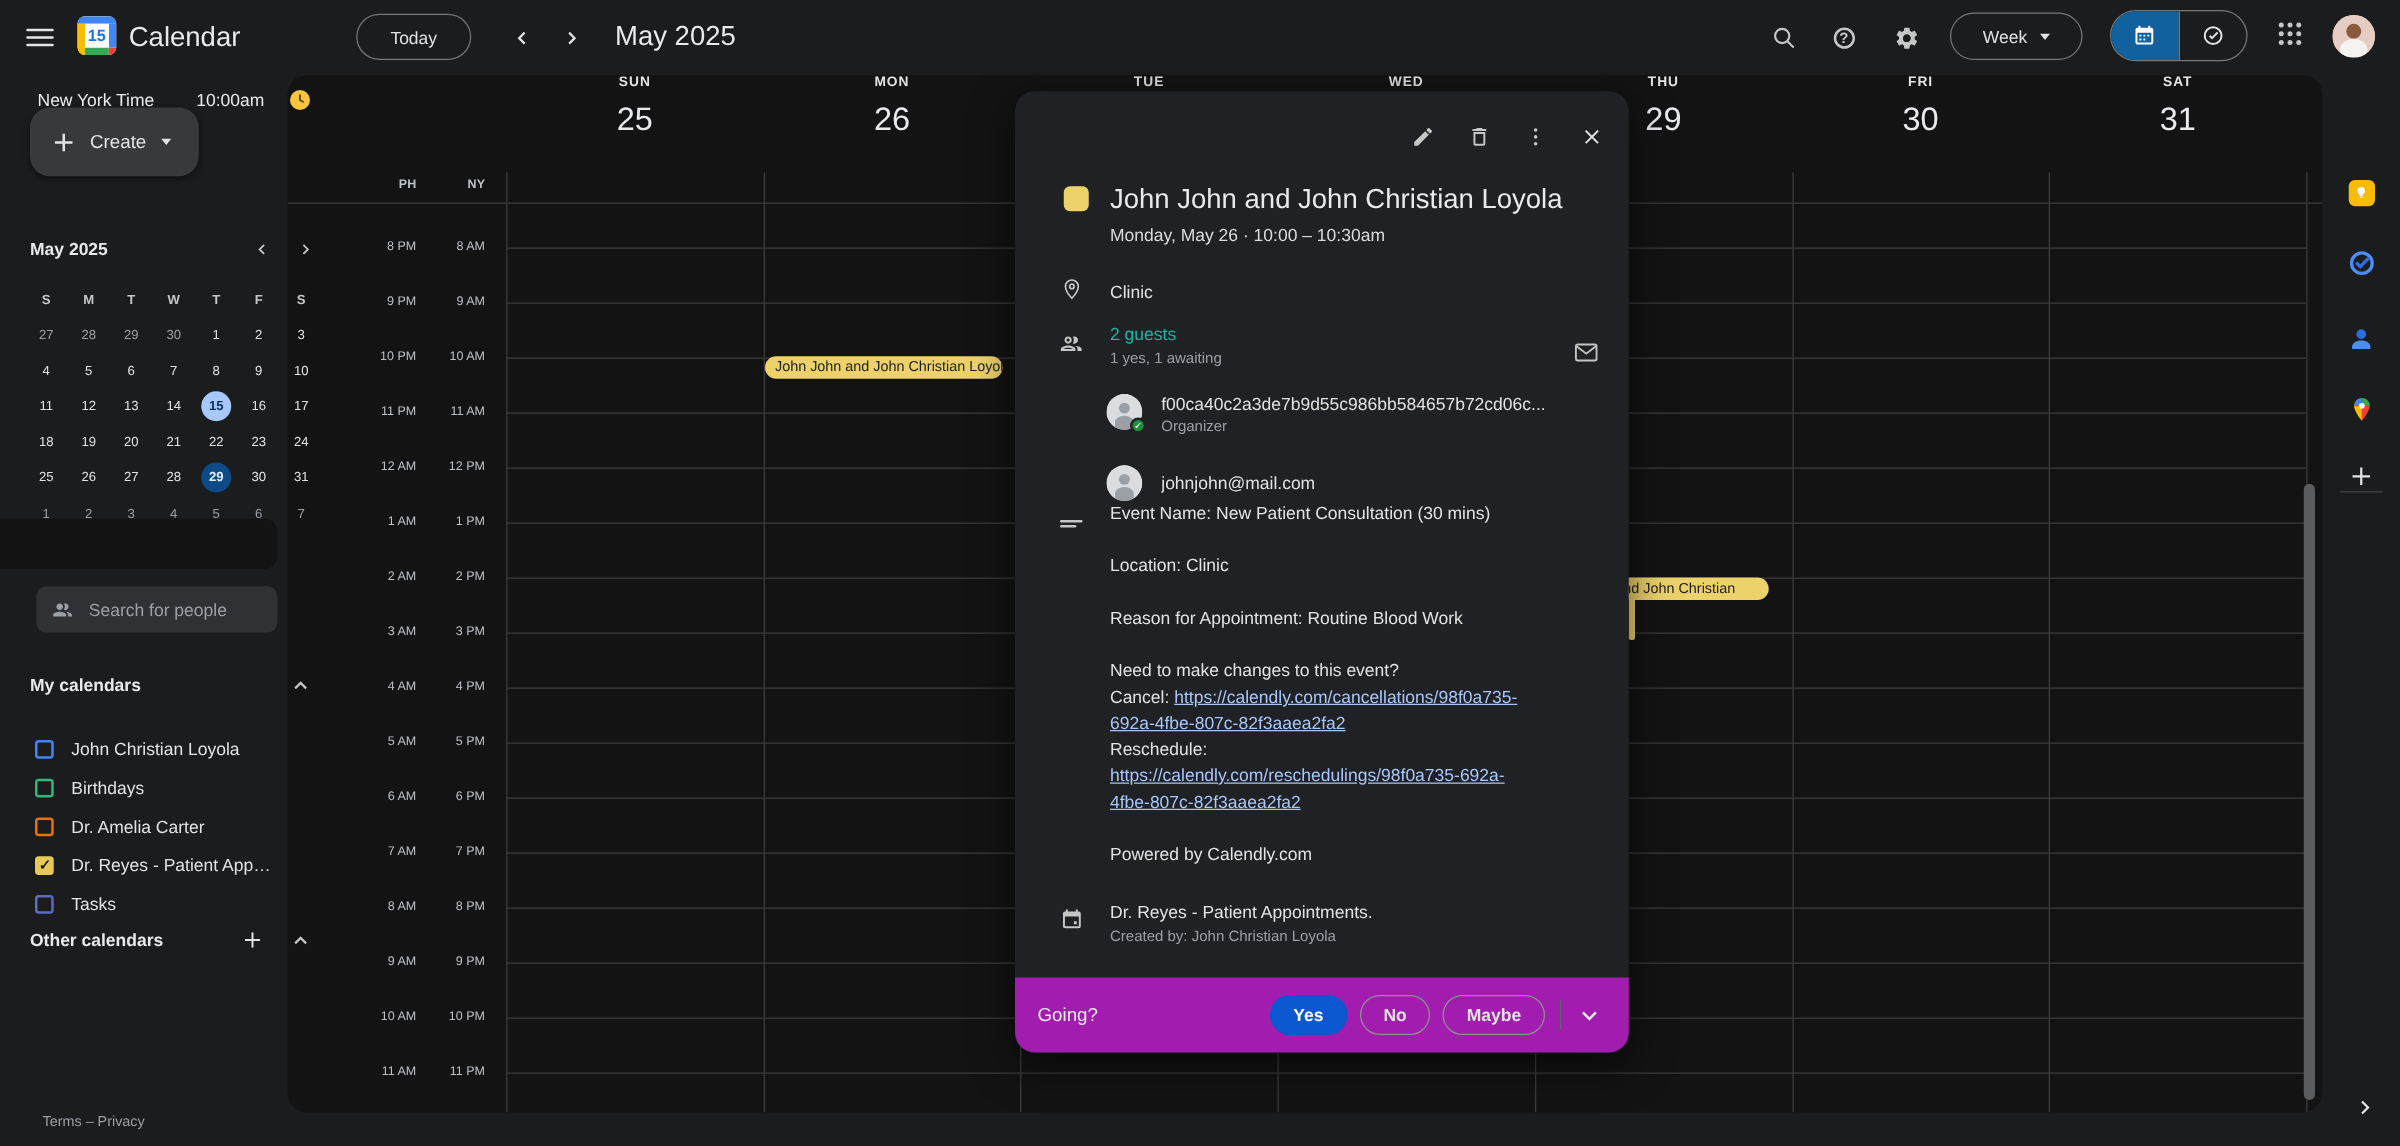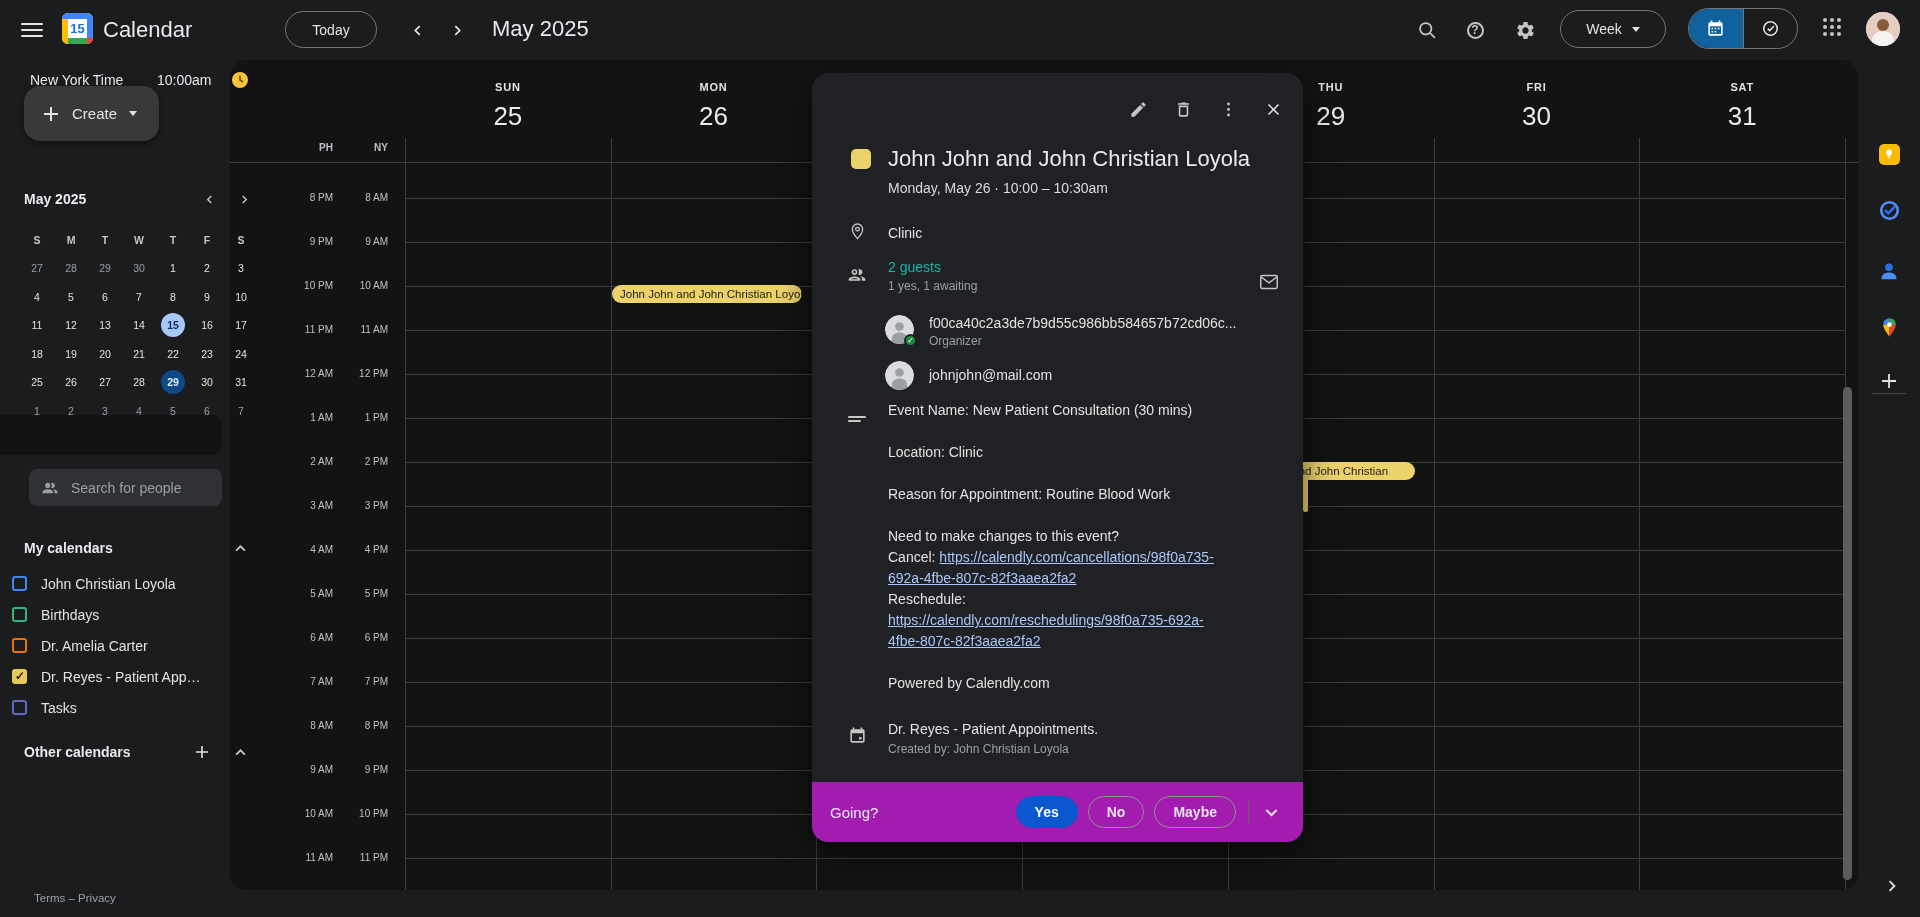--- a/index.html
+++ b/index.html
@@ -59,32 +59,32 @@
   .clock-panel{position:absolute;left:0;top:355px;width:222px;height:40px;background:#131314;border-radius:0 10px 10px 0;}
   .clock-label{position:absolute;left:30px;top:12px;font-size:14px;color:#e8eaed;}
   .clock-time{position:absolute;left:157px;top:12px;font-size:14px;color:#e8eaed;}
   .clock-icon{position:absolute;left:232px;top:12px;}
   .people-search{position:absolute;left:29px;top:409px;width:193px;height:37px;background:#303134;border-radius:8px;
     display:flex;align-items:center;gap:12px;padding:0 12px;cursor:text;}
   .people-search span{font-size:14px;color:#9aa0a6;}
   .sec-hdr{position:absolute;left:24px;font-size:14px;font-weight:bold;color:#e8eaed;}
   .sec-chev{position:absolute;width:22px;height:22px;display:flex;align-items:center;justify-content:center;cursor:pointer;color:#c4c7c5;}
   .cal-list{position:absolute;left:0;top:516px;width:230px;}
-  .cal-item{height:31px;display:flex;align-items:flex-start;padding-left:12px;cursor:pointer;}
+  .cal-item{height:31px;display:flex;align-items:flex-end;padding-left:28px;cursor:pointer;}
   .cbx{width:15px;height:15px;border:2px solid #888;border-radius:3px;margin-right:14px;flex:0 0 auto;position:relative;}
   .cbx.on::after{content:"\2713";position:absolute;left:1px;top:-2px;font-size:12px;font-weight:bold;color:#202124;}
   .cal-item-label{font-size:14px;color:#e3e3e3;max-width:166px;white-space:nowrap;overflow:hidden;text-overflow:ellipsis;}
   .plus-sm{position:absolute;width:22px;height:22px;display:flex;align-items:center;justify-content:center;cursor:pointer;color:#e3e3e3;}
   .terms{position:absolute;left:34px;top:832px;font-size:11.5px;color:#9aa0a6;}
 
   
   .panel{position:absolute;left:230px;top:60px;width:1628px;height:830px;background:#131314;border-radius:16px;overflow:hidden;}
   .day-headers{position:absolute;left:175px;top:0;width:1440px;height:78px;display:flex;}
   .dayhdr{flex:1;display:flex;flex-direction:column;align-items:center;cursor:pointer;}
-  .dname{margin-top:21px;font-size:11px;font-weight:bold;letter-spacing:.8px;color:#e3e3e3;}
+  .dname{font-size:11px;font-weight:bold;letter-spacing:.8px;color:#e3e3e3;}
   .dnum{margin-top:8px;font-size:26px;color:#e8eaed;}
   .tz-lbl{position:absolute;top:82px;font-size:10px;font-weight:bold;color:#bdc1c6;text-align:right;}
   .tz-ph{left:0;width:103px;} .tz-ny{left:0;width:158px;}
   .hdr-divider{position:absolute;left:0;right:0;top:102px;border-top:1px solid #3c3d3f;}
   .vline{position:absolute;top:78px;bottom:0;width:1px;background:#3c3d3f;}
   .hours{position:absolute;left:0;top:138px;right:0;}
   .hrow{position:relative;height:44px;}
   .hrow .t-ph,.hrow .t-ny{position:absolute;top:-6px;font-size:10px;color:#bdc1c6;text-align:right;}
   .t-ph{left:0;width:103px;} .t-ny{left:0;width:158px;}
   .hline{position:absolute;left:175px;right:13px;top:0;border-top:1px solid #3c3d3f;}
@@ -704,21 +704,21 @@
           <path d="M12 14.5c-3.4 0-6.2 2-6.2 4.3V24h12.4v-5.2c0-2.3-2.8-4.3-6.2-4.3z" fill="#9aa0a6"></path>
         </svg>
     </span>
     <span>
       <div class="att-name">f00ca40c2a3de7b9d55c986bb584657b72cd06c...</div>
       <div class="att-role">Organizer</div>
     </span>
   </div>
   <div class="att-badge" style="top:261px">✓</div>
 
-  <div class="pp-att" style="top:288px">
+  <div class="pp-att" style="top:299px">
     <span class="av">
       <svg width="29" height="29" viewBox="0 0 24 24">
           <circle cx="12" cy="12" r="12" fill="#dadce0"></circle>
           <circle cx="12" cy="9.5" r="3.6" fill="#9aa0a6"></circle>
           <path d="M12 14.5c-3.4 0-6.2 2-6.2 4.3V24h12.4v-5.2c0-2.3-2.8-4.3-6.2-4.3z" fill="#9aa0a6"></path>
         </svg>
     </span>
     <span>
       <div class="att-name" style="line-height:29px">johnjohn@mail.com</div>
     </span>

